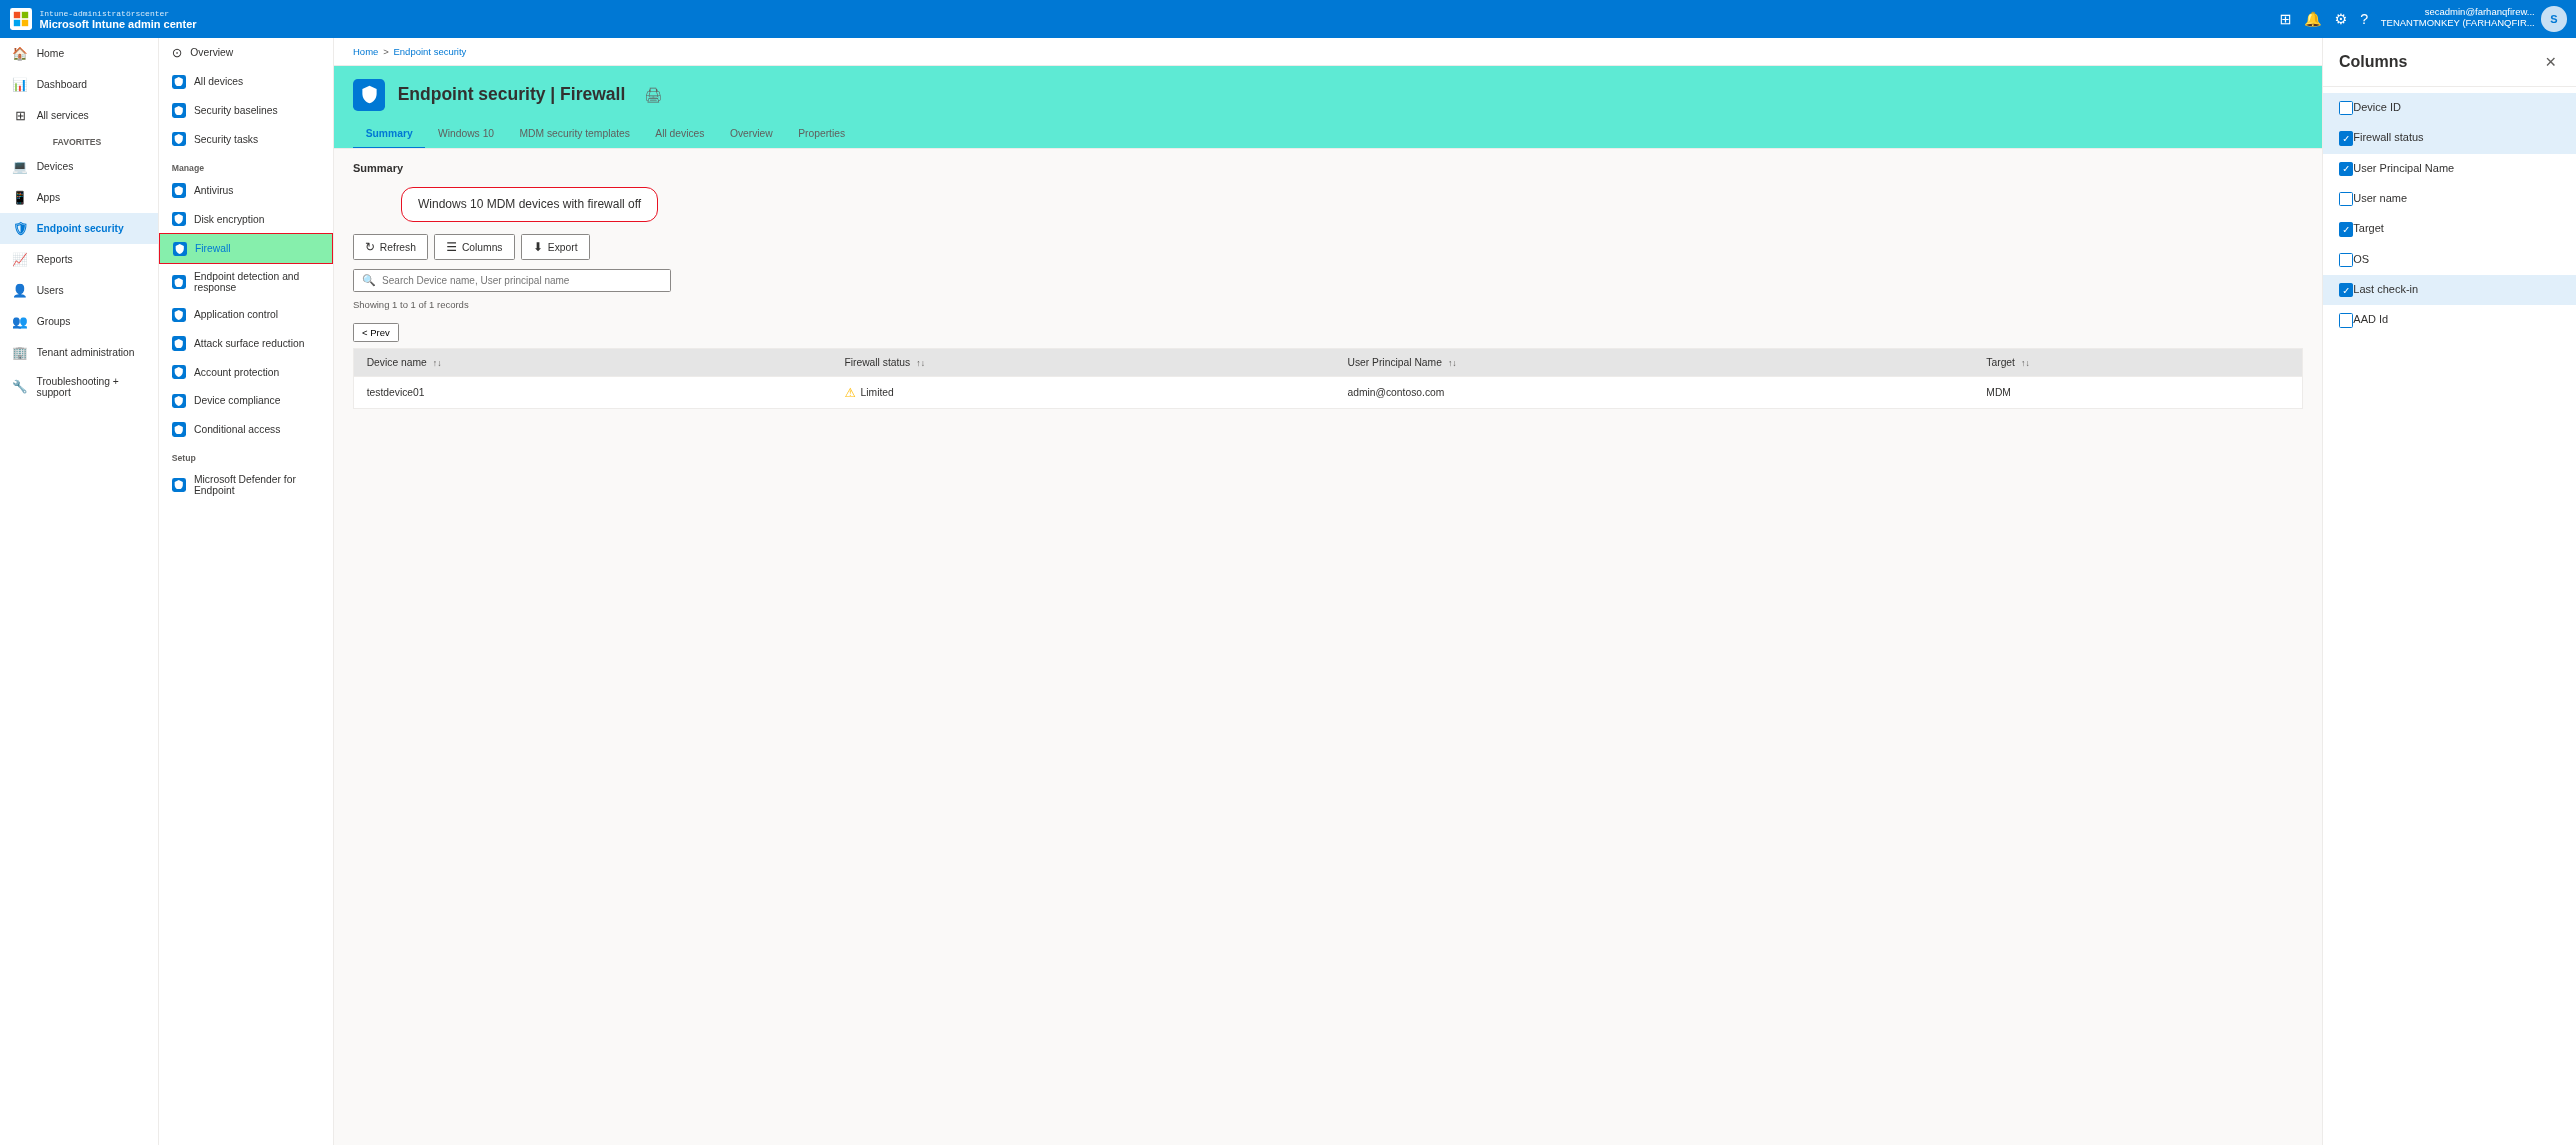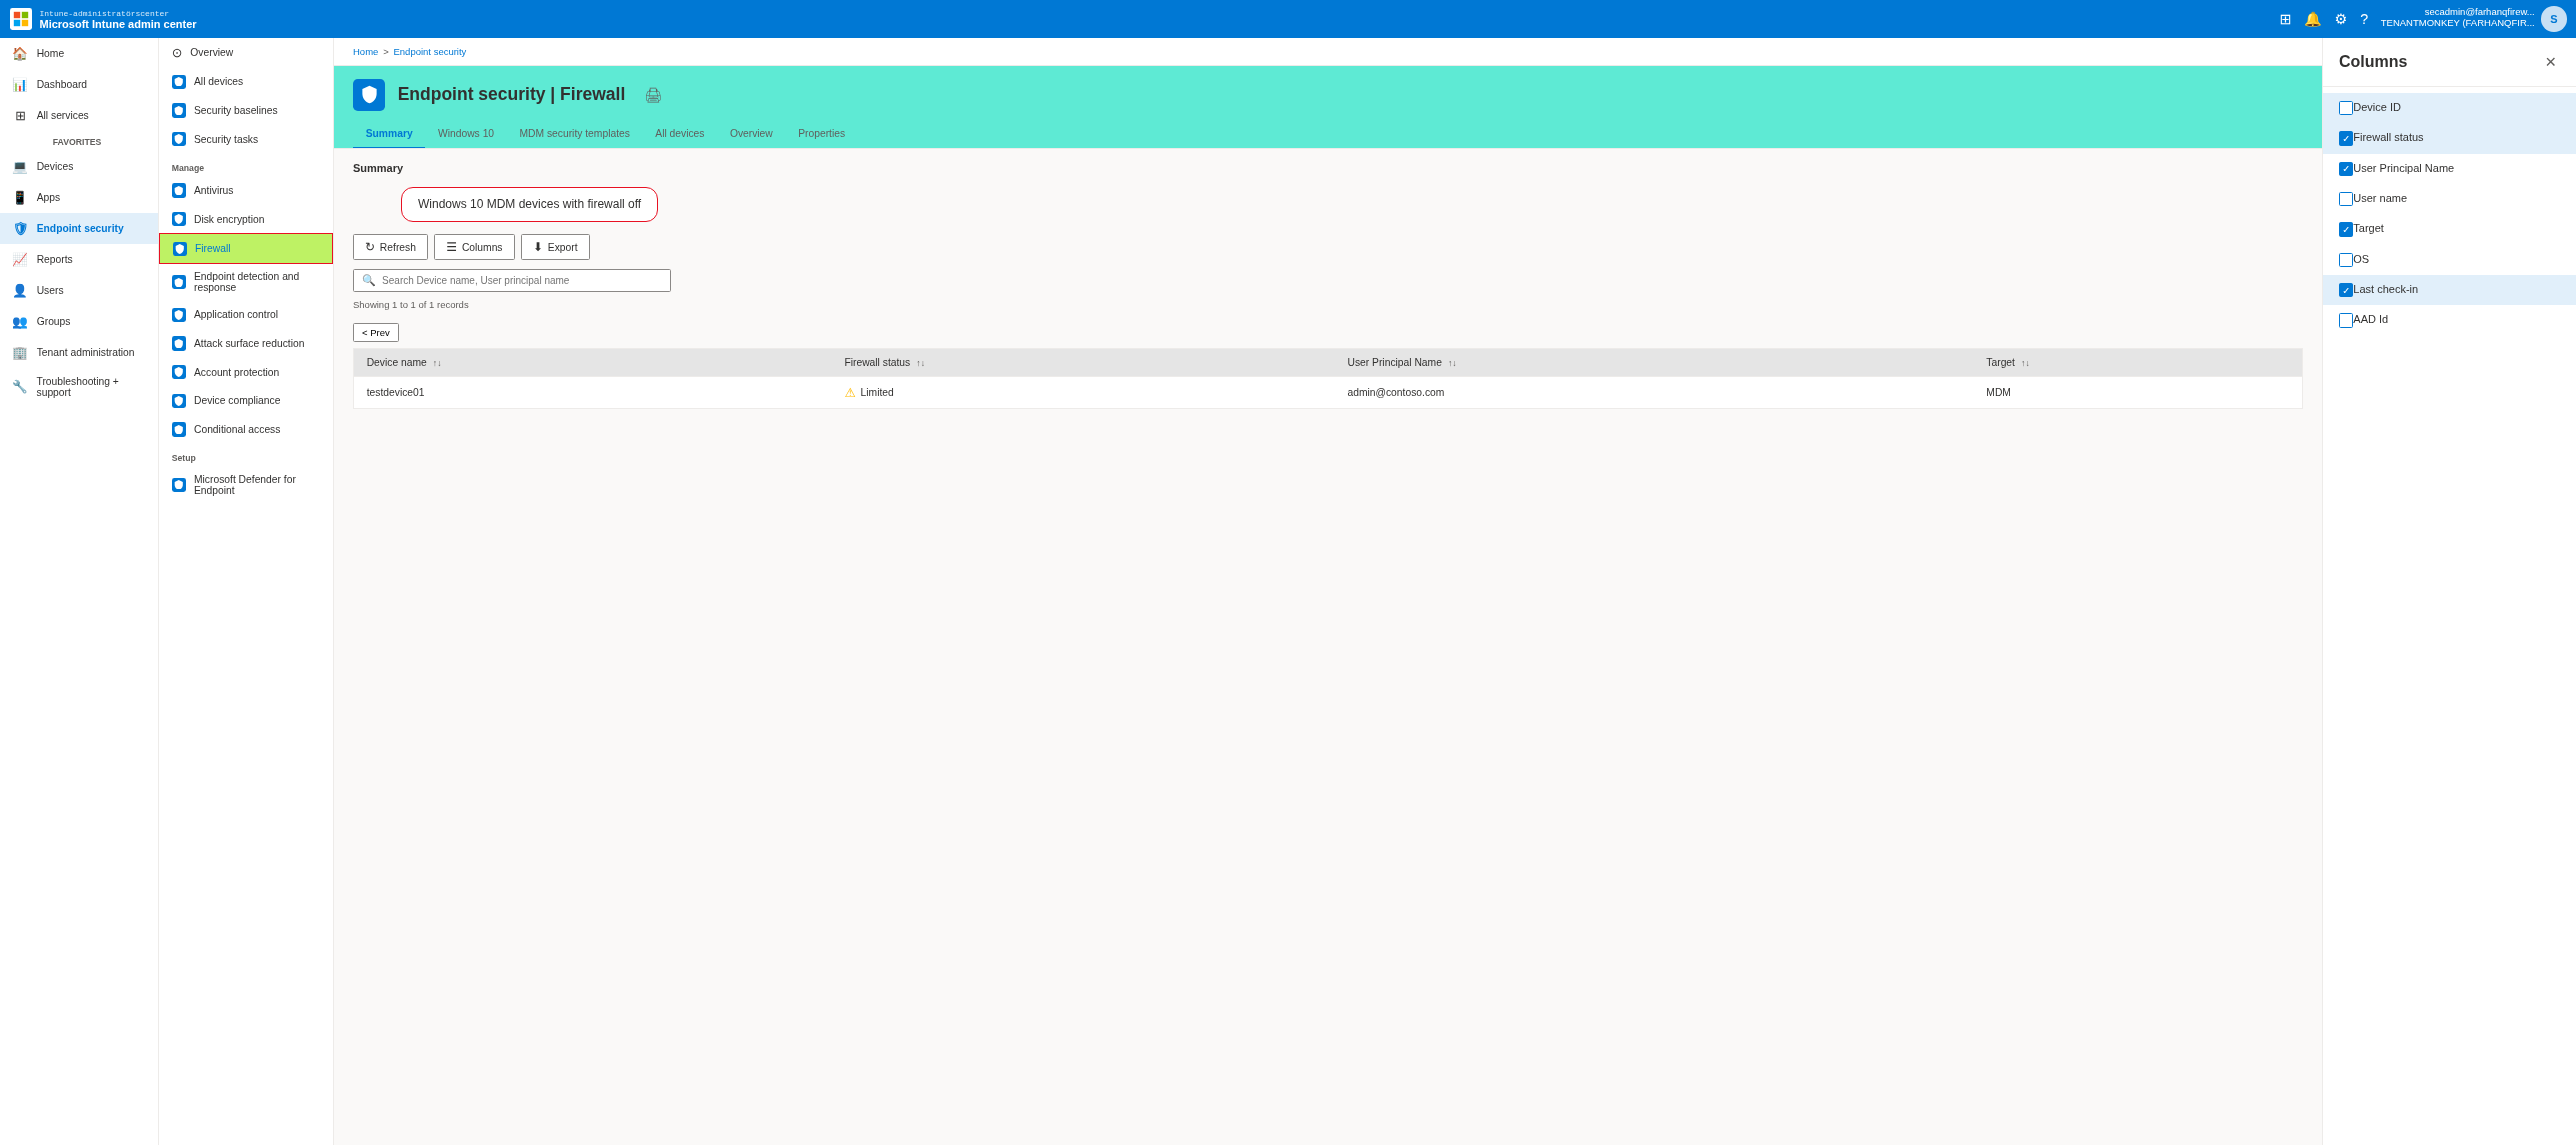--- a/index.html
+++ b/index.html
@@ -73,21 +73,21 @@
     }
     .sec-nav-item {
       display: flex;
       align-items: center;
       gap: 8px;
       padding: 7.2px 12.7px;
       cursor: pointer;
       font-size: 10.3px;
       color: #323130;
     }
-    .sec-nav-item.active { background: #bef264; color: #0078d4; }
+    .sec-nav-item.active { background: #86efac; color: #0078d4; }
     .sec-nav-item .nav-shield {
       width: 14.3px; height: 14.3px;
       background: #0078d4;
       border-radius: 2.4px;
       display: flex; align-items: center; justify-content: center;
       flex-shrink: 0;
     }
     .sec-nav-item.active .nav-shield { background: #0078d4; }
     .sec-nav-item .nav-shield svg { width: 9.5px; height: 9.5px; fill: white; }
     .sec-nav-section { padding: 9.5px 12.7px 3.2px; font-size: 8.7px; color: #605e5c; font-weight: 600; }

